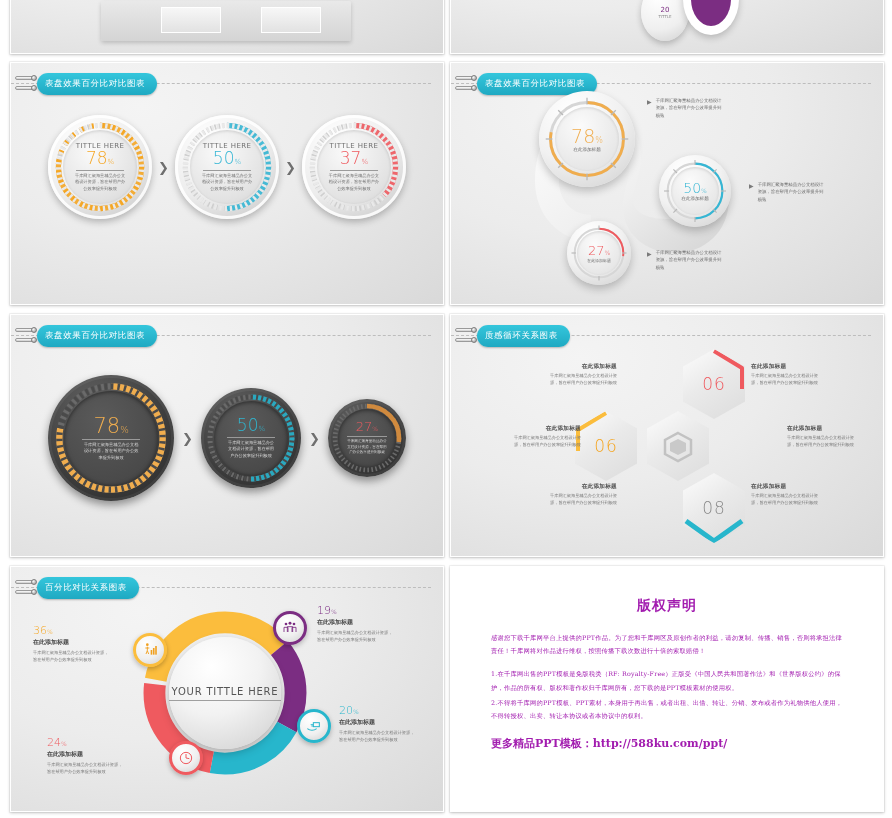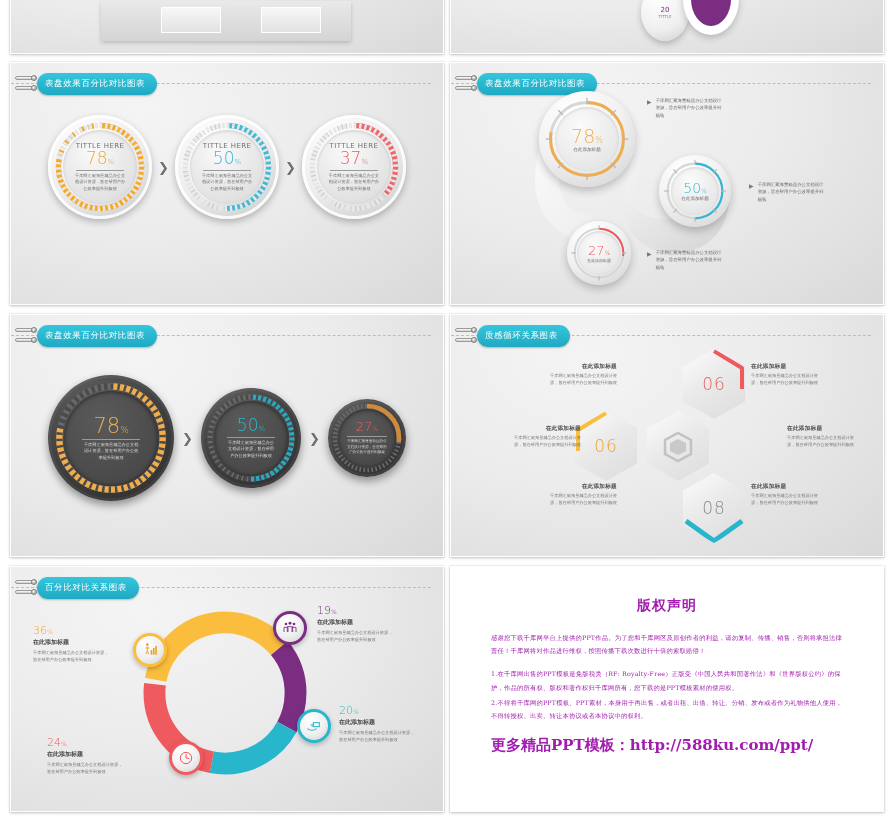--- a/index.html
+++ b/index.html
@@ -139,21 +139,21 @@
   .pnote { position:absolute; width:78px; }
   .pnote .pct { font-size:11px; font-weight:300; line-height:1; }
   .pnote .pct small { font-size:6px; }
   .pnote h4 { font-size:6px; color:#4a4a4a; margin:2px 0 2px; }
   .pnote p { font-size:4.2px; color:#777; line-height:1.7; }
 
   
   .cp { position:absolute; left:40px; right:40px; top:30px; color:#a21caf; }
   .cp h2 { font-family:"DejaVu Serif","Liberation Serif",serif; font-size:14px; text-align:center; margin-bottom:16px; letter-spacing:1px; }
   .cp .para { font-family:"DejaVu Serif","Liberation Serif",serif; font-size:6.3px; line-height:2.1; margin-bottom:10px; letter-spacing:.2px; }
-  .cp .link { font-family:"DejaVu Serif","Liberation Serif",serif; font-size:15px; font-weight:700; margin-top:14px; }
+  .cp .link { font-family:"DejaVu Serif","Liberation Serif",serif; font-size:11px; font-weight:700; margin-top:14px; }
 </style>
 </head>
 <body>
 
 <div class="grid">
 
   <div class="slide" style="left:10px; top:-96px; width:434px; height:150px;">
     <div style="position:absolute;left:90px;top:96px;width:250px;height:40px;
                 background:linear-gradient(#e9e9e9,#d4d4d4);
                 box-shadow:0 2px 4px rgba(0,0,0,.18);border-radius:2px;"></div>
@@ -512,20 +512,24 @@
       <div class="tag">百分比对比关系图表</div>
     </div>
 
     <svg style="position:absolute;left:130px;top:42px;width:168px;height:168px;" viewBox="0 0 100 100">
       <circle cx="50" cy="50" r="42" fill="none" stroke="#fbbd3d" stroke-width="13" pathLength="100" stroke-dasharray="36 64" stroke-dashoffset="22" transform="rotate(-90 50 50)"></circle>
       <circle cx="50" cy="50" r="42" fill="none" stroke="#7b2d82" stroke-width="13" pathLength="100" stroke-dasharray="19 81" stroke-dashoffset="-14" transform="rotate(-90 50 50)"></circle>
       <circle cx="50" cy="50" r="42" fill="none" stroke="#27b6cc" stroke-width="13" pathLength="100" stroke-dasharray="20 80" stroke-dashoffset="-33" transform="rotate(-90 50 50)"></circle>
       <circle cx="50" cy="50" r="42" fill="none" stroke="#ef5a5f" stroke-width="13" pathLength="100" stroke-dasharray="24 76" stroke-dashoffset="-53" transform="rotate(-90 50 50)"></circle>
     </svg>
 
+    <div class="donut-center" style="left:158px;top:70px;width:112px;height:112px;">
+      <div class="t">YOUR TITTLE HERE</div>
+      <div class="u"></div>
+    </div>
 
     <div class="bubble" style="left:122px;top:66px;width:34px;height:34px;border:3px solid #fbbd3d;">
       <svg viewBox="0 0 24 24" width="16" height="16">
         <circle cx="8" cy="4" r="2" fill="#f0a020"></circle>
         <path d="M8 7 L8 13 M5 9 L11 9 M8 13 L6 18 M8 13 L10 18" stroke="#f0a020" stroke-width="1.4" fill="none"></path>
         <rect x="13" y="12" width="2.4" height="7" fill="#f0a020"></rect>
         <rect x="16.4" y="9" width="2.4" height="10" fill="#f0a020"></rect>
         <rect x="19.8" y="6" width="2.4" height="13" fill="#f0a020"></rect>
       </svg>
     </div>

